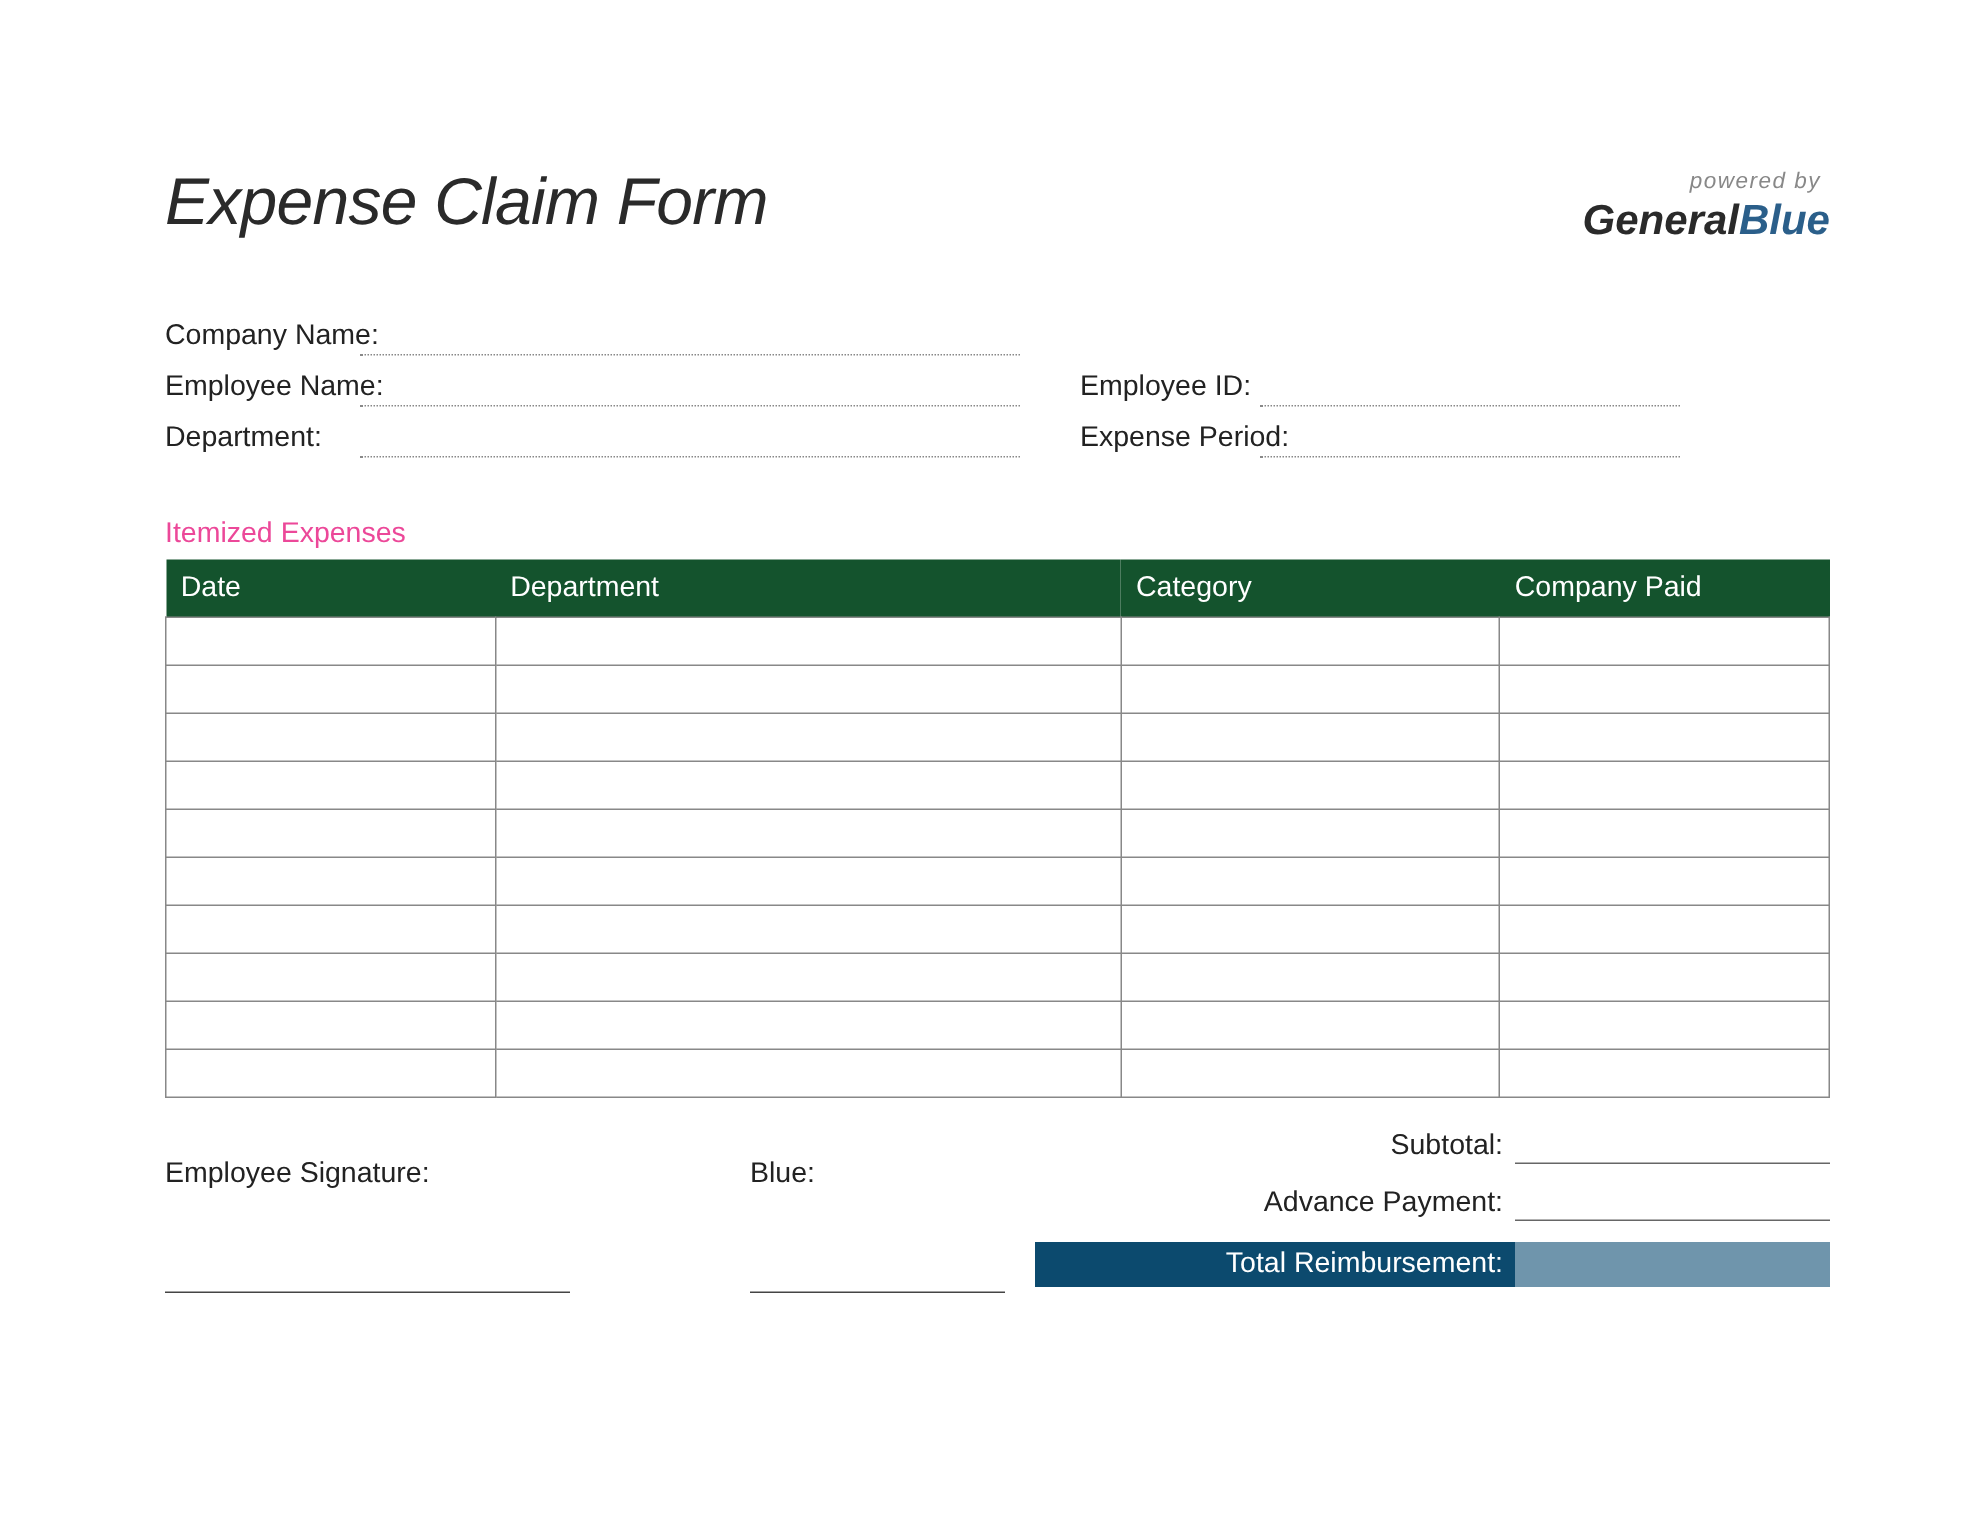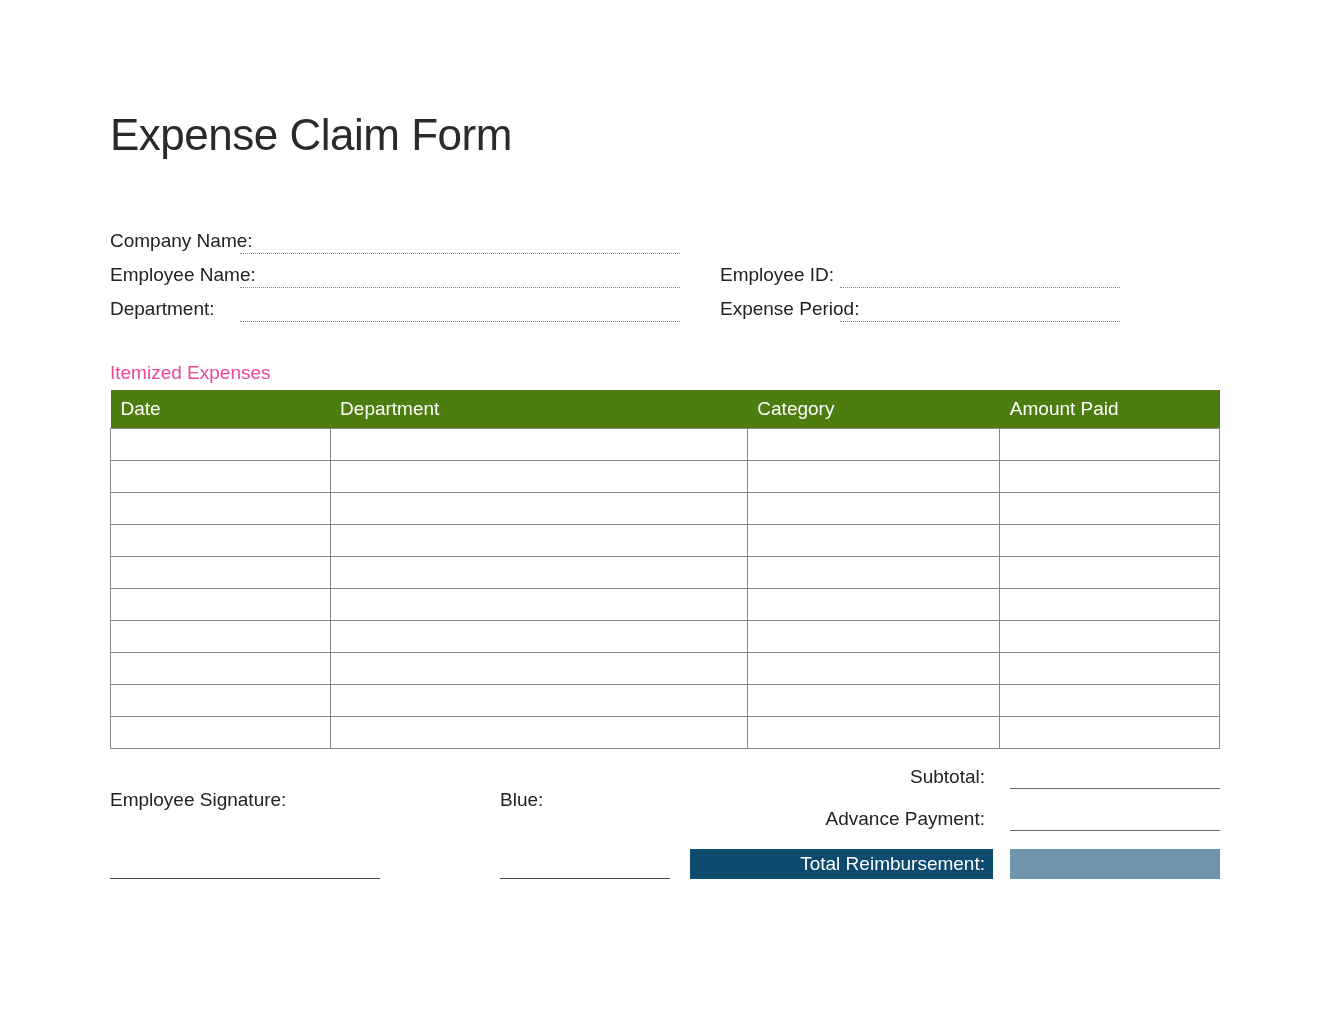--- a/index.html
+++ b/index.html
@@ -8,21 +8,22 @@
     background: #fff;
     width: 1320px;
     height: 1020px;
     padding: 110px 100px 0 110px;
     color: #222;
   }
   .header {
     display: flex;
     justify-content: space-between;
     align-items: flex-start;
-    margin-bottom: 70px;
+    margin-bottom: 50px;
+    font-style: italic;
   }
   .title {
     font-size: 44px;
     font-weight: 400;
     color: #2a2a2a;
     letter-spacing: -0.5px;
   }
   .logo-block {
     text-align: right;
     padding-top: 2px;
@@ -58,21 +59,21 @@
   .section-label {
     font-size: 19px;
     color: #ec4899;
     margin-bottom: 6px;
   }
   table.expenses {
     width: 100%;
     border-collapse: collapse;
   }
   table.expenses th {
-    background: #4d7c0f;
+    background: #14532d;
     color: #fff;
     font-weight: 400;
     text-align: left;
     padding: 8px 10px;
     font-size: 19px;
     border: none;
   }
   table.expenses td {
     border: 1px solid #888;
     height: 32px;
@@ -99,21 +100,20 @@
   .sig-label { }
   .sig-line {
     border-bottom: 1px solid #444;
     height: 28px;
   }
   .totals {
     display: grid;
     grid-template-columns: 1fr 210px;
     row-gap: 6px;
     align-items: center;
-    gap: 17px;
   }
   .totals .t-label {
     text-align: right;
     padding-right: 8px;
   }
   .totals .t-line {
     border-bottom: 1px solid #666;
     height: 24px;
   }
   .totals .total-row {
@@ -127,20 +127,26 @@
     background: #6f95ac;
     height: 30px;
     grid-column: 2 / 3;
   }
 </style>
 </head>
 <body>
 
 <div class="header">
   <div class="title">Expense Claim Form</div>
+  <div class="logo-block">
+    <div class="powered">powered by</div>
+    <div class="logo">
+      <span class="bold1">General</span><span class="bold2">Blue</span>
+    </div>
+  </div>
 </div>
 
 <div class="info-grid">
   <div class="info-label">Company Name:</div>
   <div class="dotted-line"></div>
   <div></div>
     <div></div>
     <div></div>
 
   <div class="info-label">Employee Name:</div>
@@ -157,21 +163,21 @@
 </div>
 
 <div class="section-label">Itemized Expenses</div>
 
 <table class="expenses">
   <thead>
     <tr>
       <th>Date</th>
       <th>Department</th>
       <th>Category</th>
-      <th>Amount Paid</th>
+      <th>Company Paid</th>
     </tr>
   </thead>
   <tbody id="expense-rows">
       <tr>
         <td></td>
         <td></td>
         <td></td>
         <td></td>
       </tr>
       <tr>

